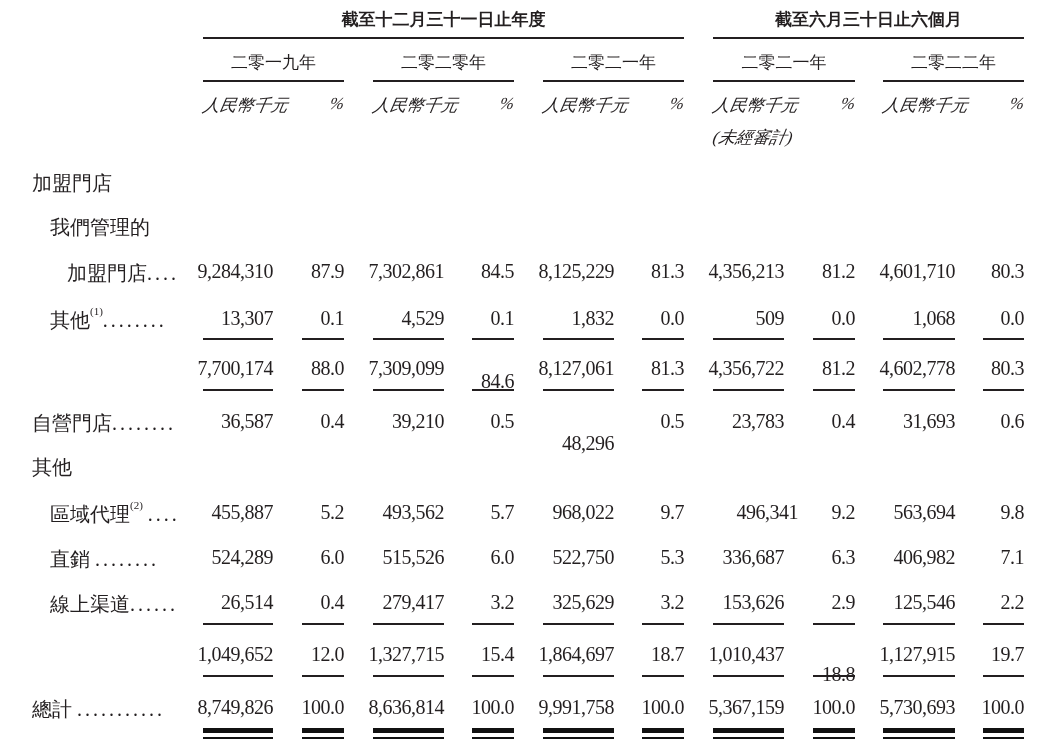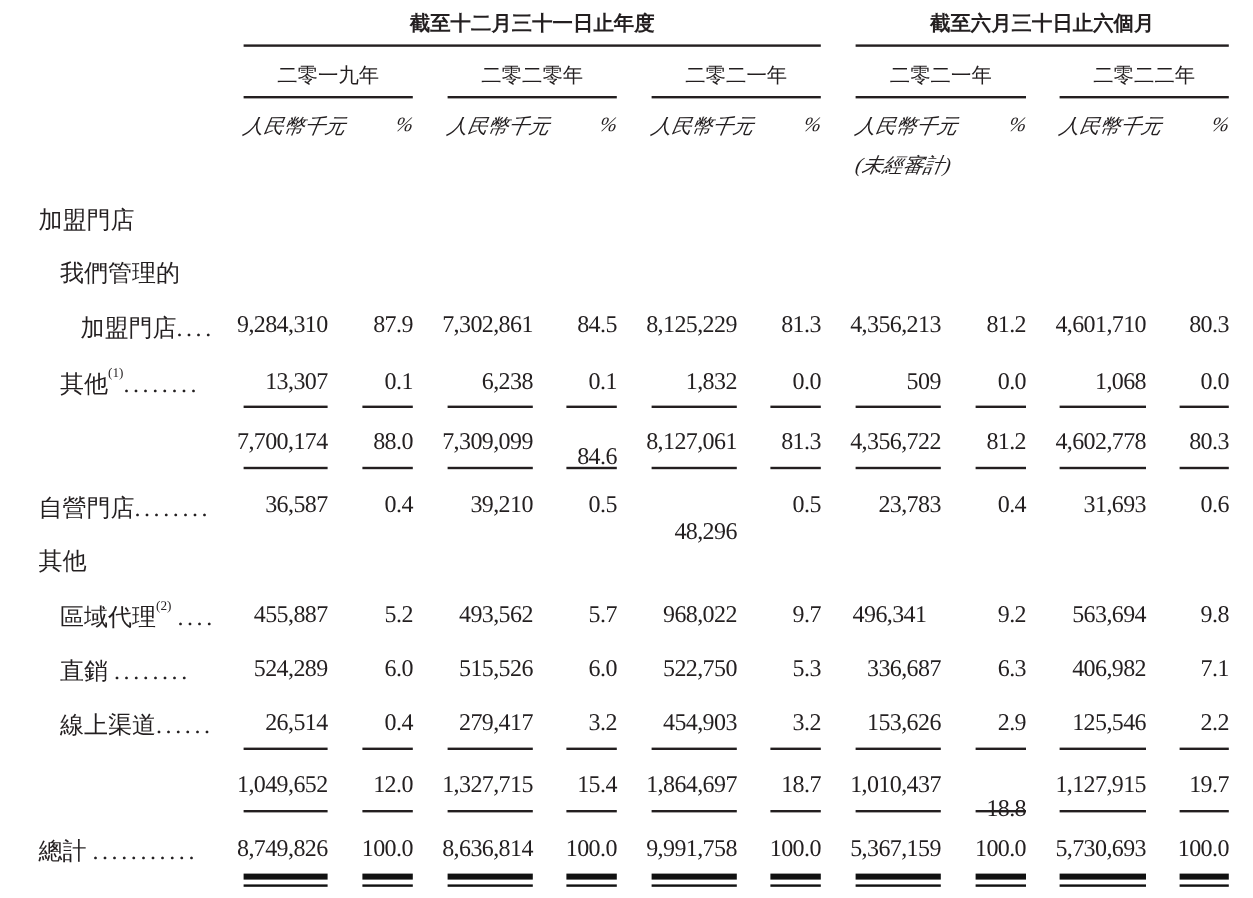--- a/index.html
+++ b/index.html
@@ -86,21 +86,21 @@
     <div class="abs num" style="right: 430px; top: 260px;">8,125,229</div>
     <div class="abs num" style="right: 360px; top: 260px;">81.3</div>
     <div class="abs num" style="right: 260px; top: 260px;">4,356,213</div>
     <div class="abs num" style="right: 189px; top: 260px;">81.2</div>
     <div class="abs num" style="right: 89px; top: 260px;">4,601,710</div>
     <div class="abs num" style="right: 20px; top: 260px;">80.3</div>
     <div class="abs num" style="right: 771px; top: 307px;">13,307</div>
     <div class="abs num" style="right: 700px; top: 307px;">0.1</div>
     <div class="uline" style="left: 203px; width: 70px; top: 338px;"></div>
     <div class="uline" style="left: 302px; width: 42px; top: 338px;"></div>
-    <div class="abs num" style="right: 600px; top: 307px;">6,238</div>
+    <div class="abs num" style="right: 600px; top: 307px;">4,529</div>
     <div class="abs num" style="right: 530px; top: 307px;">0.1</div>
     <div class="uline" style="left: 373px; width: 71px; top: 338px;"></div>
     <div class="uline" style="left: 472px; width: 42px; top: 338px;"></div>
     <div class="abs num" style="right: 430px; top: 307px;">1,832</div>
     <div class="abs num" style="right: 360px; top: 307px;">0.0</div>
     <div class="uline" style="left: 543px; width: 71px; top: 338px;"></div>
     <div class="uline" style="left: 642px; width: 42px; top: 338px;"></div>
     <div class="abs num" style="right: 260px; top: 307px;">509</div>
     <div class="abs num" style="right: 189px; top: 307px;">0.0</div>
     <div class="uline" style="left: 713px; width: 71px; top: 338px;"></div>
@@ -138,21 +138,21 @@
     <div class="abs num" style="right: 260px; top: 410px;">23,783</div>
     <div class="abs num" style="right: 189px; top: 410px;">0.4</div>
     <div class="abs num" style="right: 89px; top: 410px;">31,693</div>
     <div class="abs num" style="right: 20px; top: 410px;">0.6</div>
     <div class="abs num" style="right: 771px; top: 501px;">455,887</div>
     <div class="abs num" style="right: 700px; top: 501px;">5.2</div>
     <div class="abs num" style="right: 600px; top: 501px;">493,562</div>
     <div class="abs num" style="right: 530px; top: 501px;">5.7</div>
     <div class="abs num" style="right: 430px; top: 501px;">968,022</div>
     <div class="abs num" style="right: 360px; top: 501px;">9.7</div>
-    <div class="abs num" style="right: 272px; top: 501px;">496,341</div>
+    <div class="abs num" style="right: 246px; top: 501px;">496,341</div>
     <div class="abs num" style="right: 189px; top: 501px;">9.2</div>
     <div class="abs num" style="right: 89px; top: 501px;">563,694</div>
     <div class="abs num" style="right: 20px; top: 501px;">9.8</div>
     <div class="abs num" style="right: 771px; top: 546px;">524,289</div>
     <div class="abs num" style="right: 700px; top: 546px;">6.0</div>
     <div class="abs num" style="right: 600px; top: 546px;">515,526</div>
     <div class="abs num" style="right: 530px; top: 546px;">6.0</div>
     <div class="abs num" style="right: 430px; top: 546px;">522,750</div>
     <div class="abs num" style="right: 360px; top: 546px;">5.3</div>
     <div class="abs num" style="right: 260px; top: 546px;">336,687</div>
@@ -160,21 +160,21 @@
     <div class="abs num" style="right: 89px; top: 546px;">406,982</div>
     <div class="abs num" style="right: 20px; top: 546px;">7.1</div>
     <div class="abs num" style="right: 771px; top: 591px;">26,514</div>
     <div class="abs num" style="right: 700px; top: 591px;">0.4</div>
     <div class="uline" style="left: 203px; width: 70px; top: 623px;"></div>
     <div class="uline" style="left: 302px; width: 42px; top: 623px;"></div>
     <div class="abs num" style="right: 600px; top: 591px;">279,417</div>
     <div class="abs num" style="right: 530px; top: 591px;">3.2</div>
     <div class="uline" style="left: 373px; width: 71px; top: 623px;"></div>
     <div class="uline" style="left: 472px; width: 42px; top: 623px;"></div>
-    <div class="abs num" style="right: 430px; top: 591px;">454,903</div>
+    <div class="abs num" style="right: 430px; top: 591px;">325,629</div>
     <div class="abs num" style="right: 360px; top: 591px;">3.2</div>
     <div class="uline" style="left: 543px; width: 71px; top: 623px;"></div>
     <div class="uline" style="left: 642px; width: 42px; top: 623px;"></div>
     <div class="abs num" style="right: 260px; top: 591px;">153,626</div>
     <div class="abs num" style="right: 189px; top: 591px;">2.9</div>
     <div class="uline" style="left: 713px; width: 71px; top: 623px;"></div>
     <div class="uline" style="left: 813px; width: 42px; top: 623px;"></div>
     <div class="abs num" style="right: 89px; top: 591px;">125,546</div>
     <div class="abs num" style="right: 20px; top: 591px;">2.2</div>
     <div class="uline" style="left: 883px; width: 72px; top: 623px;"></div>

